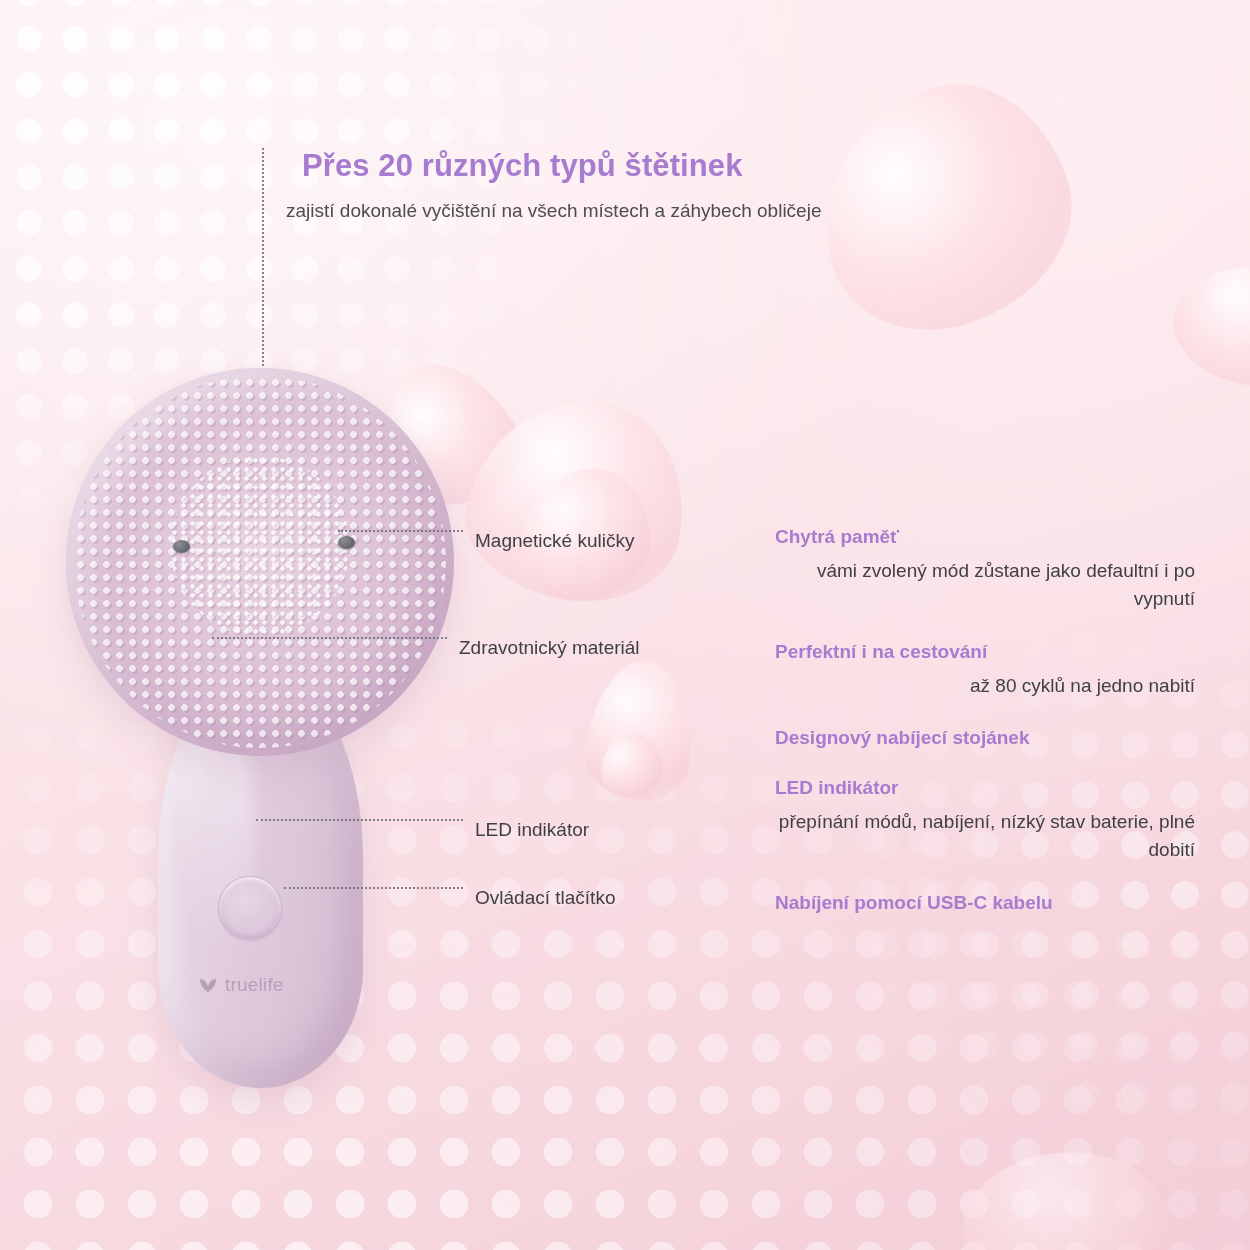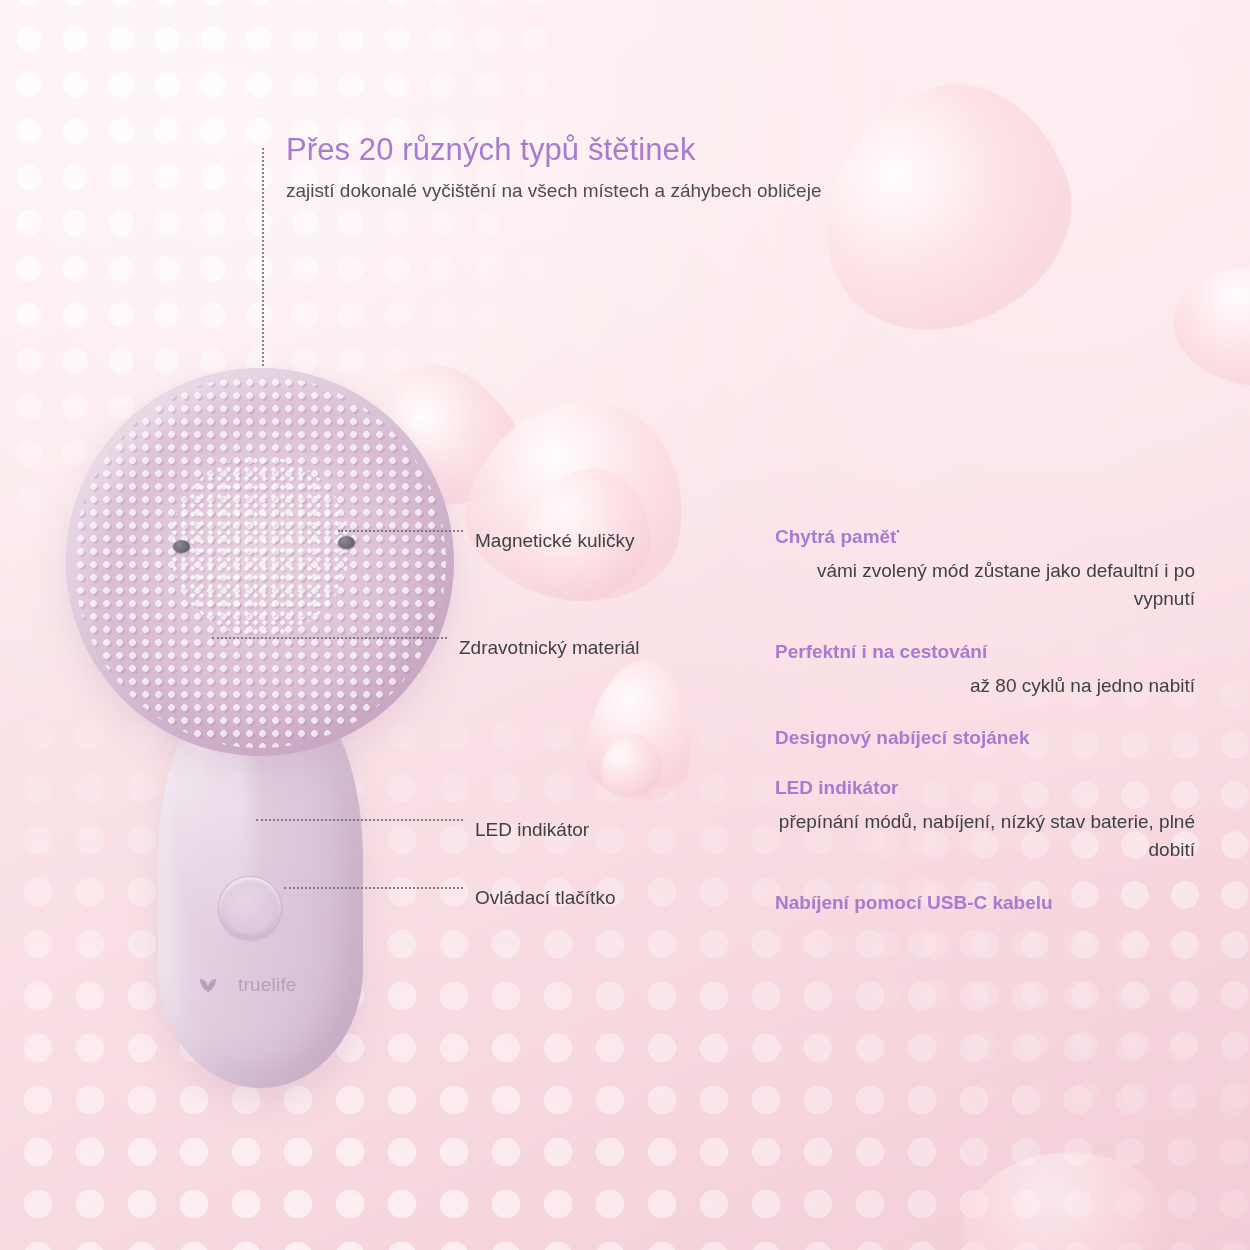--- a/index.html
+++ b/index.html
@@ -73,23 +73,23 @@
   .petal.p8 { left: 965px; top: 1150px; width: 210px; height: 160px; transform: rotate(15deg); opacity: .55; }
 
   
   .headline {
     position: absolute;
     left: 286px;
     top: 132px;
     width: 700px;
   }
   .headline h1 {
-    margin: 0;
+    margin: 16px;
     font-size: 31px;
-    font-weight: normal;
+    font-weight: bold;
     color: #a77bd0;
     letter-spacing: .1px;
   }
   .headline p {
     margin: 12px 0 0 0;
     font-size: 19px;
     color: #4c4c52;
     font-weight: normal;
   }
 
@@ -184,21 +184,21 @@
     background: radial-gradient(circle at 40% 35%, #e7d6e6 0%, #ddc8dc 60%, #d2bbd2 100%);
     box-shadow: inset 0 2px 4px rgba(255,255,255,0.8), inset 0 -2px 5px rgba(170,140,170,0.45), 0 1px 2px rgba(160,130,160,0.25);
     border: 1px solid rgba(190,160,190,0.45);
   }
   .brand {
     position: absolute;
     left: 132px;
     top: 606px;
     display: flex;
     align-items: center;
-    gap: 20px;
+    gap: 7px;
     color: #b6a0b8;
     font-size: 19px;
     letter-spacing: .2px;
   }
   .brand svg { display: block; }
 
   
   .callout {
     position: absolute;
     display: flex;

